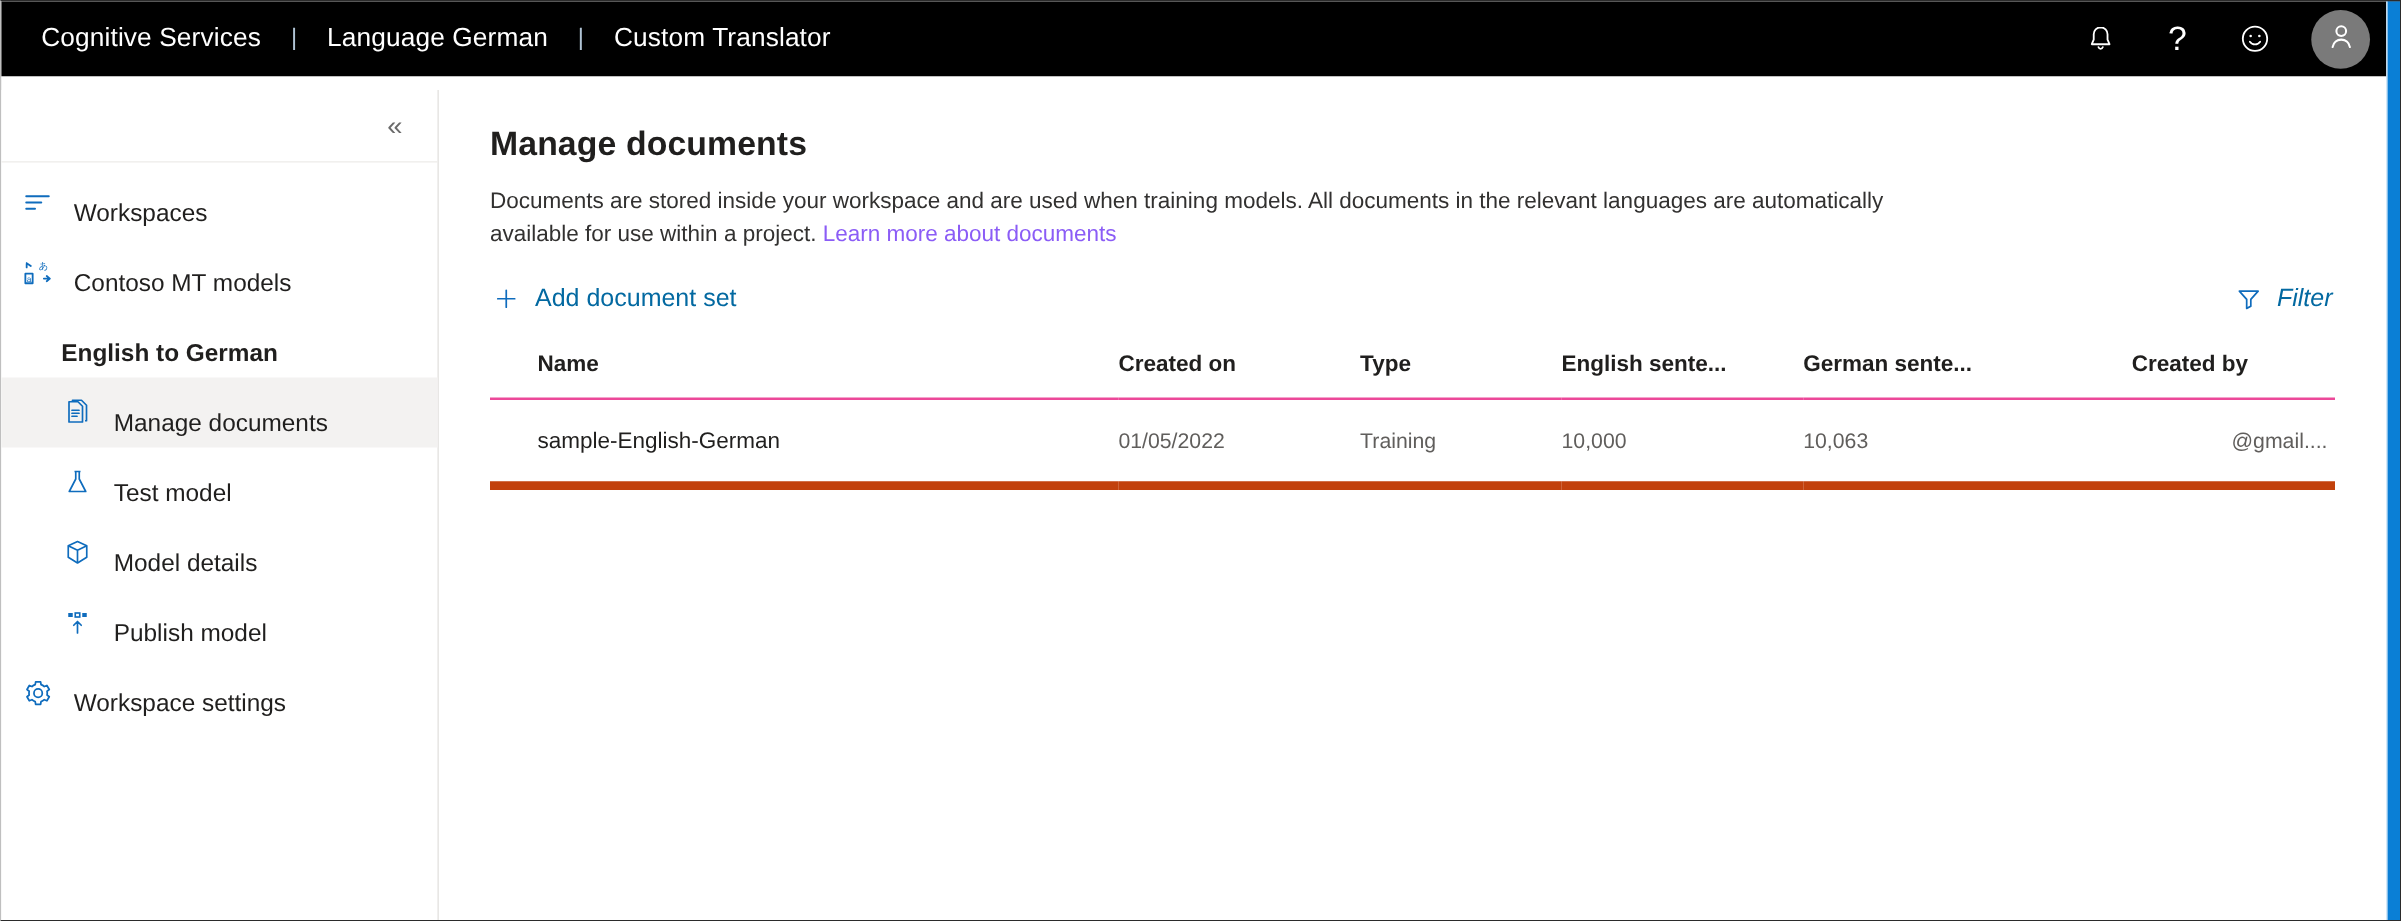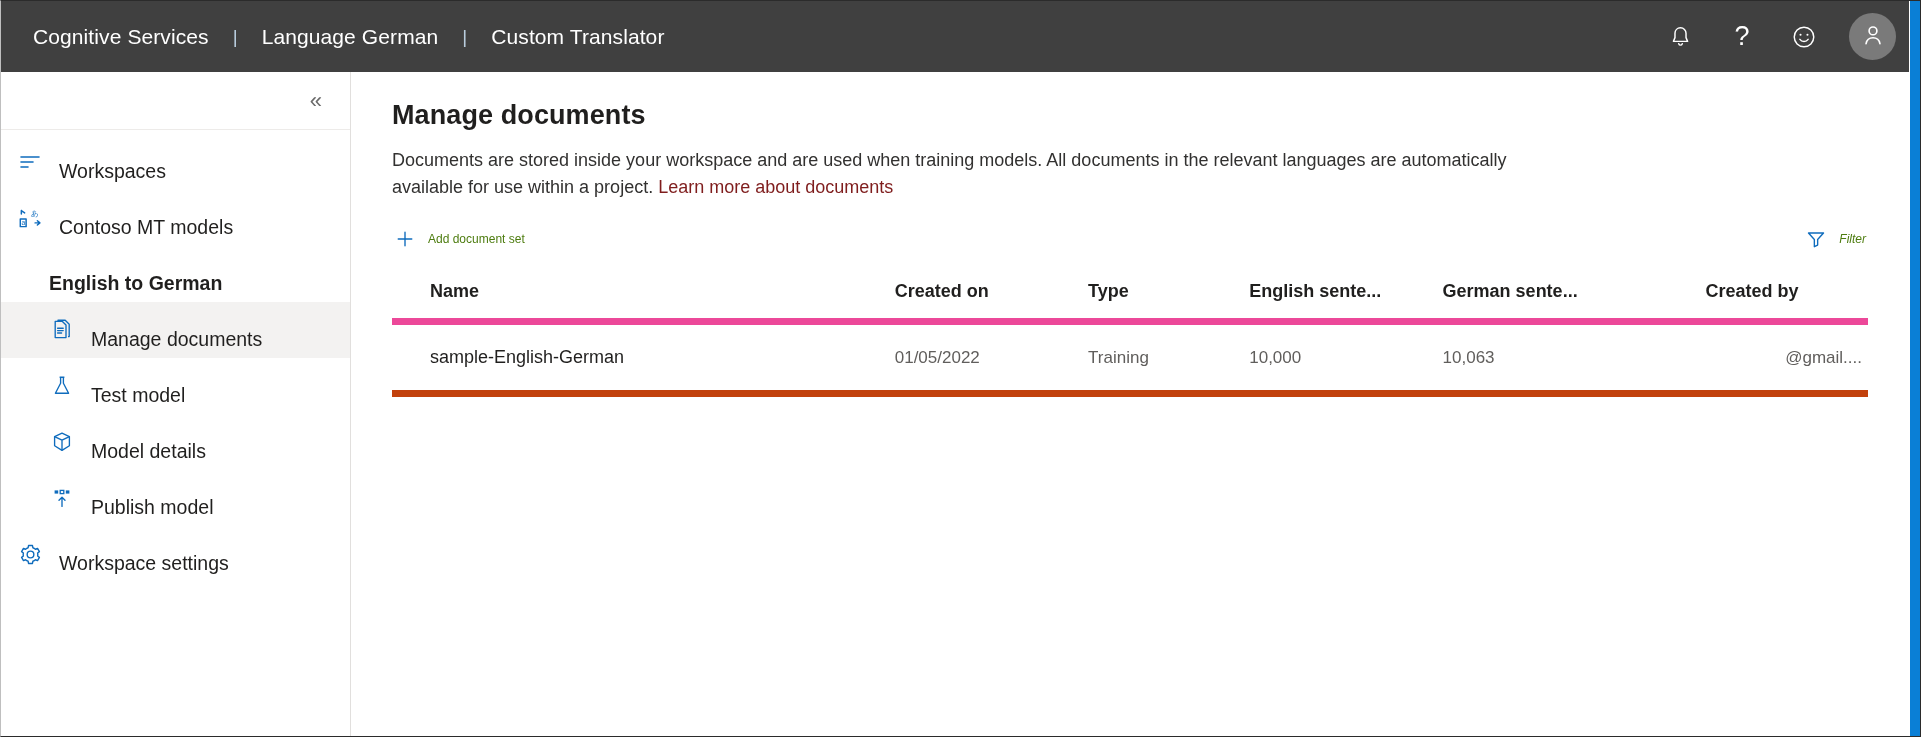--- a/index.html
+++ b/index.html
@@ -15,22 +15,22 @@
     width: 1921px; height: 737px;
     background: #ffffff;
     border: 1px solid #2b2b2b;
     border-left: 1px solid #bfbfbf;
     overflow: hidden;
   }
 
   
   .topbar {
     position: absolute; top: 0; left: 0;
-    width: 1919px; height: 71px;
-    background: #404040;
+    width: 1919px; height: 60px;
+    background: #000000;
     display: flex; align-items: center;
   }
   .brand-group { display: flex; align-items: center; padding-left: 32px; }
   .brand-link {
     color: #ffffff;
     font-size: 21px;
     letter-spacing: .1px;
     white-space: nowrap;
     text-decoration: none;
   }
@@ -127,32 +127,32 @@
     letter-spacing: .1px;
   }
   .page-desc {
     margin: 0;
     padding: 16px 40px 0 40px;
     max-width: 1250px;
     font-size: 18px;
     line-height: 1.5;
     color: #323130;
   }
-  .page-desc a { color: #7f1d1d; text-decoration: none; }
+  .page-desc a { color: #8b5cf6; text-decoration: none; }
 
   .toolbar {
     display: flex; align-items: center;
     padding: 22px 42px 0 40px;
     height: 54px;
   }
   .tb-btn {
     display: flex; align-items: center;
     gap: 12px;
-    font-size: 12px;
-    color: #4d7c0f;
+    font-size: 20px;
+    color: #0369a1;
     background: transparent;
     border: none;
     padding: 6px 2px;
     font-family: inherit;
     cursor: pointer;
   }
   .tb-btn .gl { color: #0f6cbd; display: flex; align-items: center; }
   .tb-right { margin-left: auto; font-style: italic; }
 
   
@@ -161,21 +161,21 @@
     width: 100%;
     border-collapse: collapse;
     table-layout: fixed;
   }
   table.docs th {
     text-align: left;
     font-size: 18px;
     font-weight: 600;
     color: #201f1e;
     padding: 16px 0 16px 0;
-    border-bottom: 7px solid #ec4899;
+    border-bottom: 2px solid #ec4899;
     white-space: nowrap;
     overflow: hidden;
     text-overflow: ellipsis;
   }
   table.docs td {
     text-align: left;
     font-size: 17px;
     color: #605e5c;
     padding: 22px 0 22px 0;
     border-bottom: 7px solid #c2410c;

